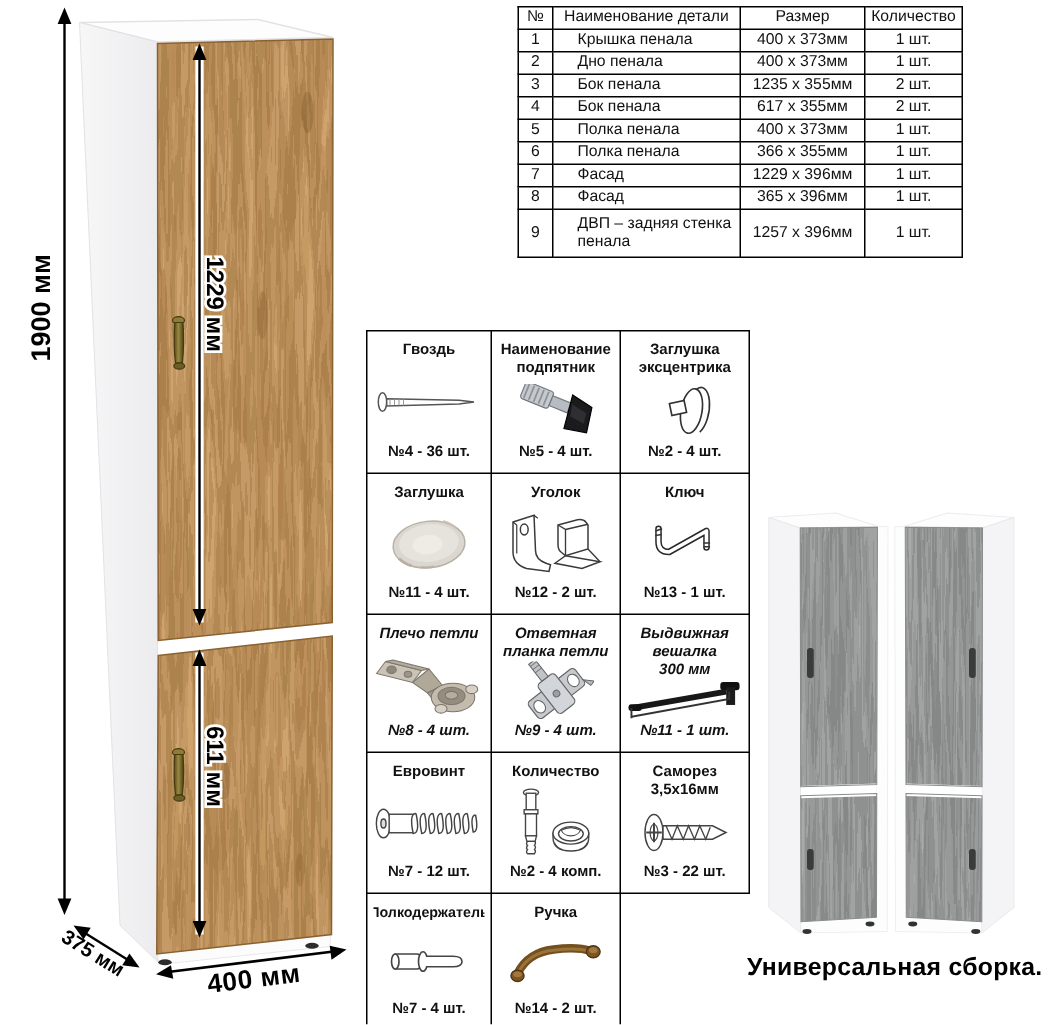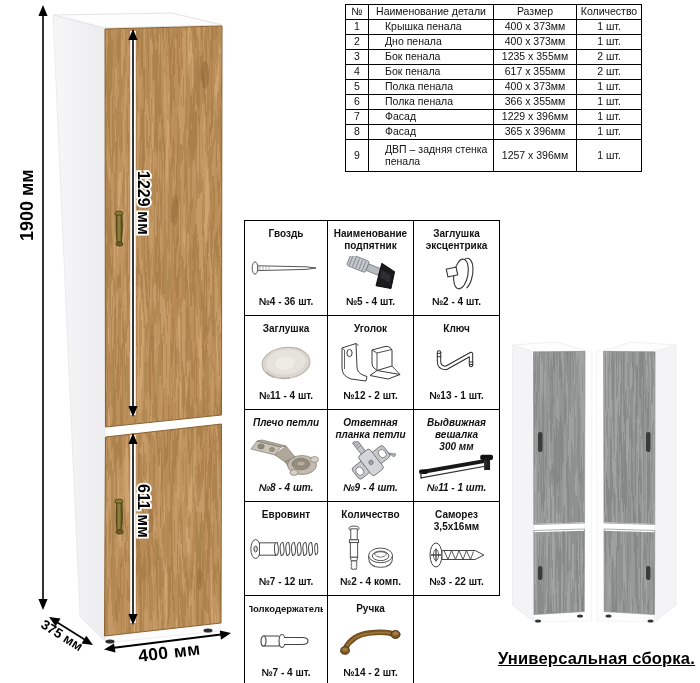--- a/index.html
+++ b/index.html
@@ -16,22 +16,22 @@
 
 table.hw{position:absolute;left:244px;top:220px;border-collapse:collapse;table-layout:fixed;width:256px;}
 table.hw td{border:1.3px solid #000;padding:4px;vertical-align:top;margin-top:43px;}
 .cell{display:flex;flex-direction:column;align-items:center;justify-content:space-between;
   width:100%;overflow:hidden;}
 tr.r1 .cell{height:86px;} tr.r2 .cell{height:85px;} tr.r3 .cell{height:83px;font-style:italic;}
 tr.r4 .cell{height:85px;} tr.r5 .cell{height:82px;}
 .t{font-weight:bold;font-size:10px;line-height:1.2;text-align:center;padding-top:3px;color:#111;}
 .q{font-weight:bold;font-size:10px;text-align:right;padding-bottom:4px;color:#111;}
 .ic{flex:1 1 auto;display:flex;align-items:center;justify-content:center;width:100%;}
-.cap{position:absolute;left:498px;top:649px;width:200px;font-weight:bold;font-size:16.5px;
-  letter-spacing:0.2px;color:#000;white-space:nowrap;text-decoration:underline;}
+.cap{position:absolute;left:498px;top:636px;width:200px;font-weight:bold;font-size:16.5px;
+  letter-spacing:0.2px;color:#000;white-space:nowrap;}
 </style>
 </head>
 <body>
 <div class="page">
 
 <svg class="abs" style="left:0;top:0" width="245" height="683" viewBox="0 0 245 683">
   <defs>
     <linearGradient id="side" x1="0" y1="0" x2="1" y2="0">
       <stop offset="0" stop-color="#f7f7f8"></stop>
       <stop offset="1" stop-color="#ececee"></stop>

